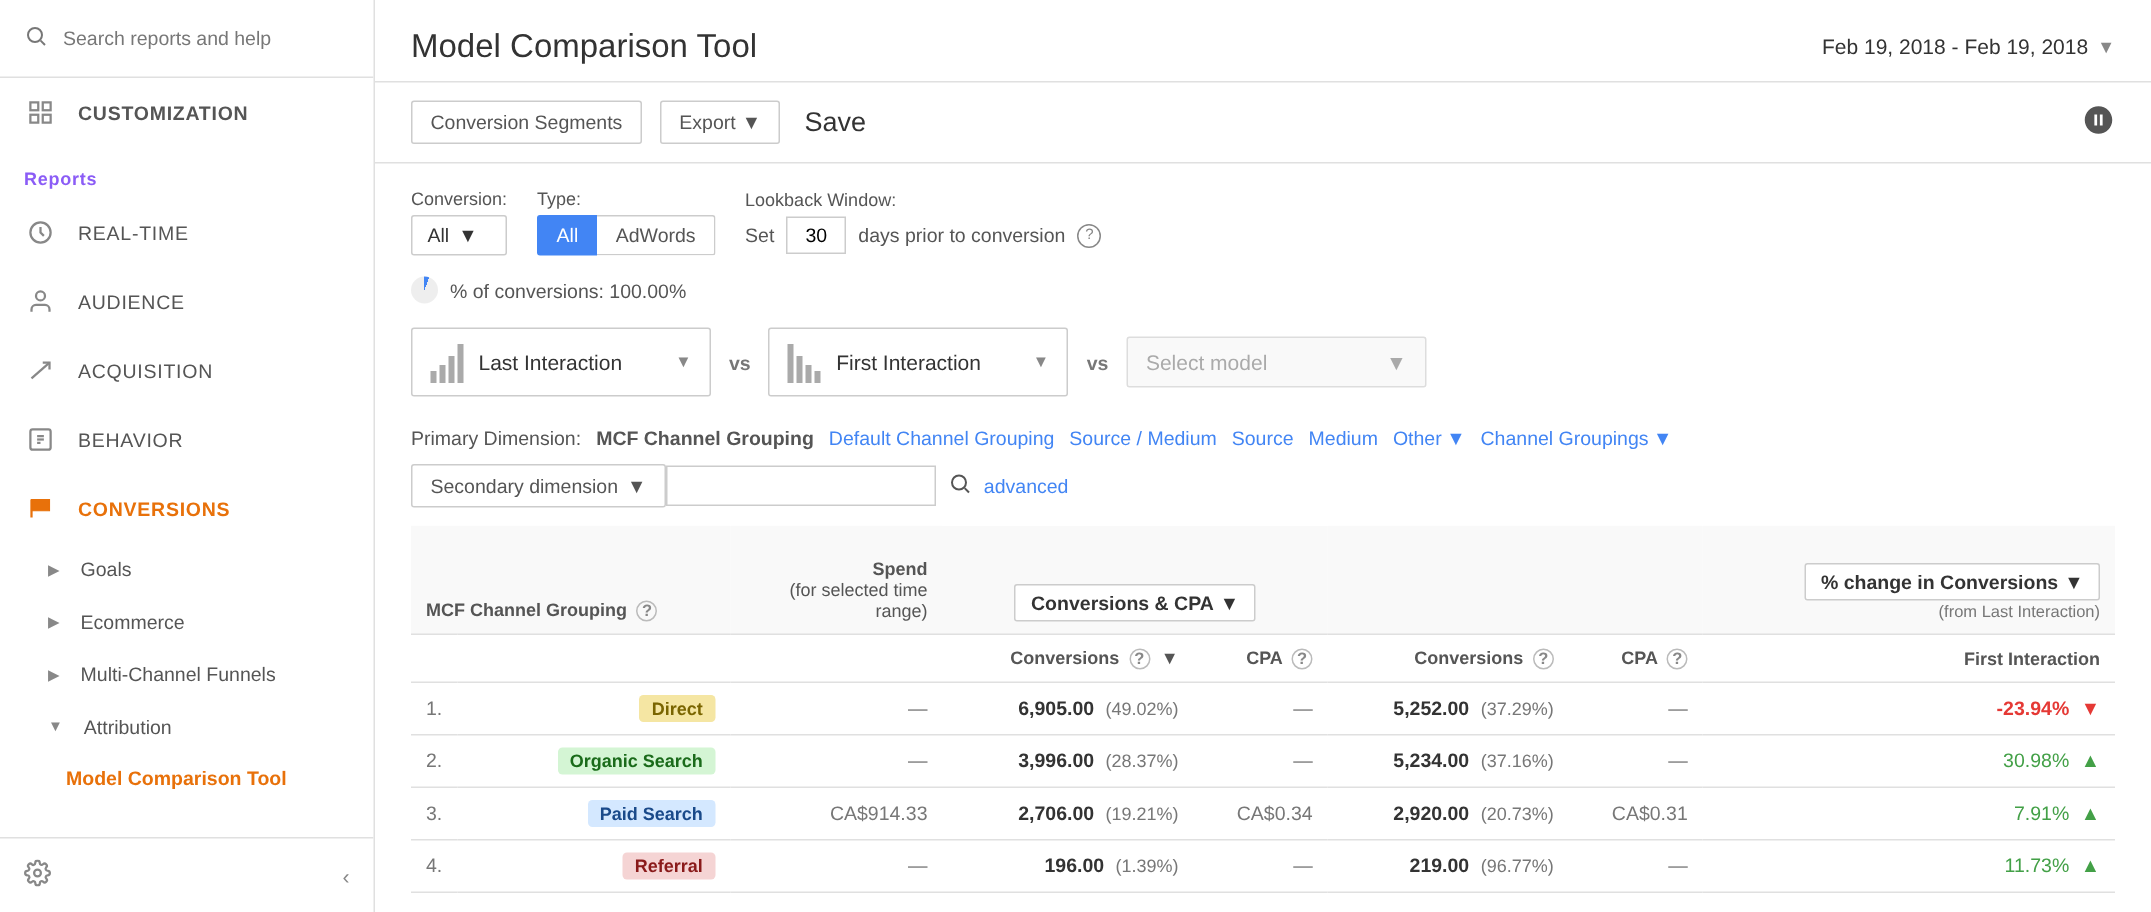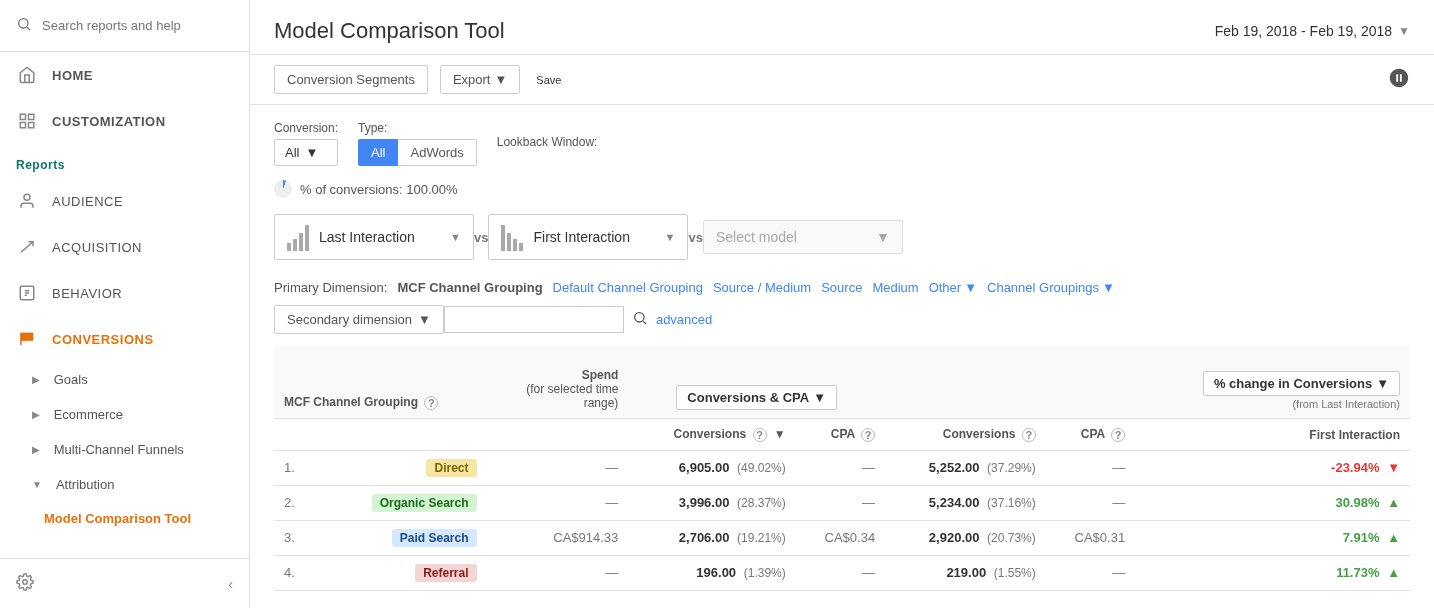--- a/index.html
+++ b/index.html
@@ -33,21 +33,21 @@
       cursor: pointer;
       font-size: 13px;
       color: #555;
       font-weight: 600;
       letter-spacing: 0.5px;
     }
     .sidebar-nav-item .nav-icon { width: 22px; display: flex; align-items: center; justify-content: center; color: #888; }
     .sidebar-section-label {
       padding: 14px 16px 6px 16px;
       font-size: 12px;
-      color: #0f766e;
+      color: #8b5cf6;
       font-weight: 600;
       letter-spacing: 0.5px;
     }
     .sidebar-sub-item {
       display: flex;
       align-items: center;
       padding: 10px 16px 10px 32px;
       gap: 10px;
       cursor: pointer;
       color: #555;
@@ -113,21 +113,21 @@
       border-radius: 2px;
       cursor: pointer;
       color: #555;
       display: flex;
       align-items: center;
       gap: 4px;
     }
     .toolbar-save {
       border: none;
       background: none;
-      font-size: 11px;
+      font-size: 18px;
       color: #333;
       cursor: pointer;
       padding: 6px 4px;
     }
 
     .content {
       flex: 1;
       overflow-y: auto;
       padding: 16px 24px;
     }
@@ -187,21 +187,21 @@
       font-size: 13px;
       color: #555;
       margin-bottom: 16px;
     }
     .pie-icon { width: 20px; height: 20px; border-radius: 50%; background: conic-gradient(#4285f4 0% 100%); display: inline-block; }
 
     
     .model-row {
       display: flex;
       align-items: center;
-      gap: 0;
+      gap: 12px;
       margin-bottom: 20px;
     }
     .model-select {
       display: flex;
       align-items: center;
       border: 1px solid #ccc;
       border-radius: 2px;
       padding: 8px 12px;
       gap: 10px;
       cursor: pointer;
@@ -293,21 +293,21 @@
       font-size: 12px;
       font-weight: 600;
     }
     .badge-direct { background: #f5e6a3; color: #7a6500; }
     .badge-organic { background: #d4f5d4; color: #1a6b1a; }
     .badge-paid { background: #d4e8ff; color: #1a4a8a; }
     .badge-referral { background: #f5d4d4; color: #8a1a1a; }
     .conv-val { font-weight: 600; color: #333; }
     .pct-val { color: #777; font-size: 12px; margin-left: 4px; }
     .change-neg { color: #e53935; font-weight: 600; }
-    .change-pos { color: #43a047; font-weight: 700; }
+    .change-pos { color: #43a047; font-weight: 400; }
     .arrow-up { color: #43a047; margin-left: 4px; }
     .arrow-down { color: #e53935; margin-left: 4px; }
     .sort-arrow { color: #555; margin-left: 4px; }
     .model-select-bar-icon {
       display: flex;
       align-items: flex-end;
       gap: 1px;
       height: 28px;
     }
     .conversions-cpa-dropdown {
@@ -345,44 +345,44 @@
   <div class="sidebar-search">
     <span>
       <svg width="16" height="16" viewBox="0 0 24 24" fill="none" stroke="#777" stroke-width="2">
           <circle cx="11" cy="11" r="7"></circle>
           <line x1="21" y1="21" x2="16.65" y2="16.65"></line>
         </svg>
     </span>
     <span style="color:#777;">Search reports and help</span>
   </div>
 
-  <div class="sidebar-nav-item">
-    <span class="nav-icon">
-      <svg width="18" height="18" viewBox="0 0 24 24" fill="none" stroke="#888" stroke-width="2">
-          <path d="M3 9l9-7 9 7v11a2 2 0 0 1-2 2H5a2 2 0 0 1-2-2z"></path>
-          <polyline points="9 22 9 12 15 12 15 22"></polyline>
-        </svg>
-    </span>
-    <span>HOME</span>
-  </div>
 
   <div class="sidebar-nav-item">
     <span class="nav-icon">
       <svg width="18" height="18" viewBox="0 0 24 24" fill="none" stroke="#888" stroke-width="2">
           <rect x="3" y="3" width="7" height="7"></rect>
           <rect x="14" y="3" width="7" height="7"></rect>
           <rect x="3" y="14" width="7" height="7"></rect>
           <rect x="14" y="14" width="7" height="7"></rect>
         </svg>
     </span>
     <span>CUSTOMIZATION</span>
   </div>
 
   <div class="sidebar-section-label">Reports</div>
 
+  <div class="sidebar-nav-item" style="font-weight:400;">
+    <span class="nav-icon">
+      <svg width="18" height="18" viewBox="0 0 24 24" fill="none" stroke="#888" stroke-width="2">
+          <circle cx="12" cy="12" r="9"></circle>
+          <polyline points="12 7 12 12 15 15"></polyline>
+        </svg>
+    </span>
+    <span>REAL-TIME</span>
+  </div>
 
   <div class="sidebar-nav-item" style="font-weight:400;">
     <span class="nav-icon">
       <svg width="18" height="18" viewBox="0 0 24 24" fill="none" stroke="#888" stroke-width="2">
           <path d="M20 21v-2a4 4 0 0 0-4-4H8a4 4 0 0 0-4 4v2"></path>
           <circle cx="12" cy="7" r="4"></circle>
         </svg>
     </span>
     <span>AUDIENCE</span>
   </div>
@@ -487,20 +487,26 @@
       </div>
       <div class="control-group">
         <div class="control-label">Type:</div>
         <div class="btn-group">
           <button class="btn-seg active">All</button>
           <button class="btn-seg">AdWords</button>
         </div>
       </div>
       <div class="control-group">
         <div class="control-label">Lookback Window:</div>
+        <div class="lookback-row">
+          <span>Set</span>
+          <input class="lookback-input" type="text" value="30" style="">
+          <span>days prior to conversion</span>
+          <span class="help-icon">?</span>
+        </div>
       </div>
     </div>
 
     <div class="conversion-pct">
       <span class="pie-icon" style="background: conic-gradient(#4285f4 0deg 20deg, #eee 20deg 360deg); width:18px;height:18px;border-radius:50%;display:inline-block;"></span>
       <span>% of conversions: 100.00%</span>
     </div>
 
     <div class="model-row">
 
@@ -698,21 +704,21 @@
         <span class="channel-badge badge-referral">Referral</span>
       </td>
       <td style="color:#777;">—</td>
       <td>
         <span class="conv-val">196.00</span>
         <span class="pct-val">(1.39%)</span>
       </td>
       <td style="color:#777;">—</td>
       <td>
         <span class="conv-val">219.00</span>
-        <span class="pct-val">(1.55%)</span>
+        <span class="pct-val">(96.77%)</span>
       </td>
       <td style="color:#777;">—</td>
       <td style="text-align:right;">
         <span class="change-pos">11.73%</span>
         <span class="arrow-up">▲</span>
       </td>
     </tr>
           </tbody>
       </table>
     </div>

